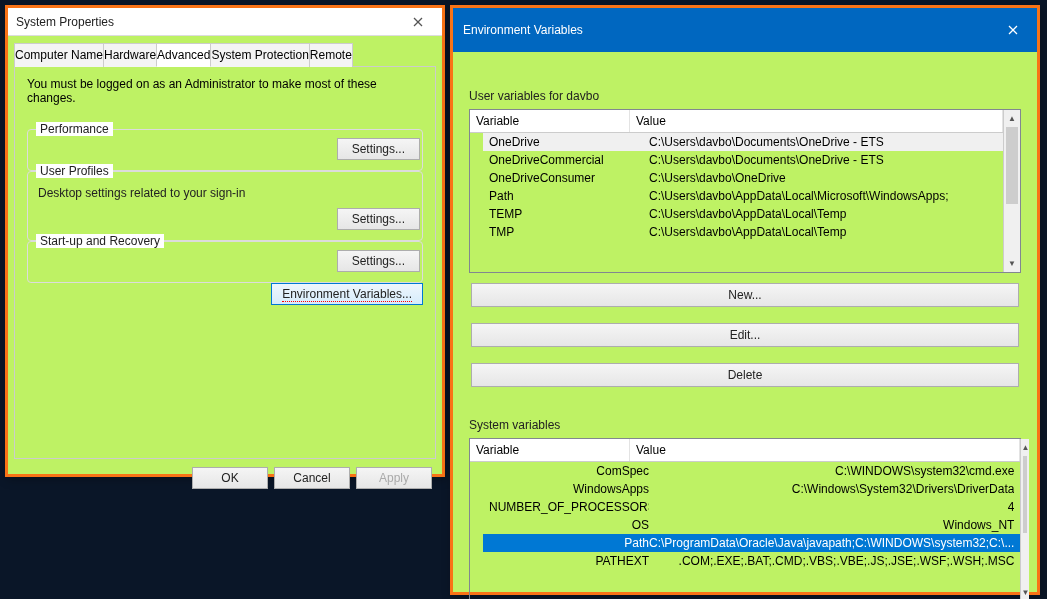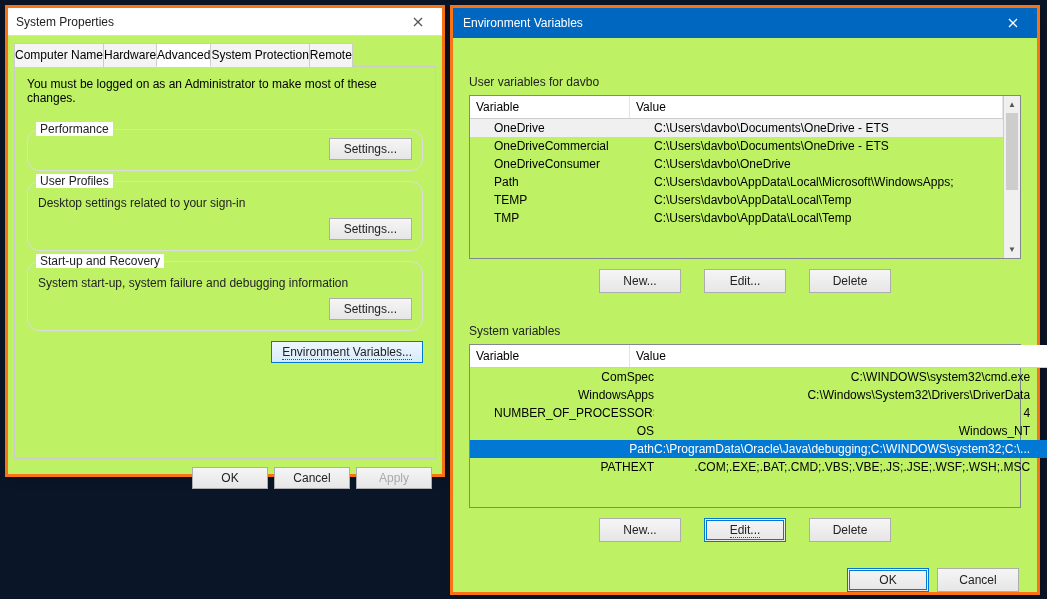--- a/index.html
+++ b/index.html
@@ -14,64 +14,64 @@
 .sysprop .titlebar .close { width: 40px; height: 24px; display:flex;align-items:center;justify-content:center; color:#555; cursor:pointer; }
 
 .sysprop .tabregion { padding: 6px 6px 0 6px; }
 .sysprop .tabs { display:flex; border-bottom:1px solid #ccc; }
 .sysprop .tab { padding: 4px 0; border:1px solid #ccc; border-bottom:none; margin-right:-1px; background:#f4f4f4; cursor:pointer; position:relative; top:1px; }
 .sysprop .tab.active { background:#fff; border-bottom:1px solid #fff; z-index:2; }
 .sysprop .tabbody { border:1px solid #ccc; border-top:none; padding: 10px 12px 14px 12px; position:relative; height: 392px; }
 
 .sysprop .adminmsg { margin-bottom: 24px; }
 
-.groupbox { border:1px solid #dcdcdc; border-radius:12px; padding: 8px 10px 10px 10px; margin-bottom: 10px; position:relative; }
+.groupbox { border:1px solid #dcdcdc; border-radius:4px; padding: 8px 2px 10px 10px; position:relative; }
 .groupbox .gtitle { position:absolute; top:-8px; left:8px; background:#fff; padding:0 4px; color:#222; }
 .groupbox .gdesc { margin: 6px 0 8px 0; color:#222; }
 .groupbox .btnrow { text-align:right; }
 
 .btn { border:1px solid #adadad; background: linear-gradient(#f5f5f5,#e6e6e6); padding: 3px 14px; min-width:72px; cursor:pointer; color:#222; }
 .btn:disabled { color:#aaa; }
 
 .envvar-launch { display:block; margin-left:auto; border:1px solid #0078d4; background:linear-gradient(#eef6fd,#d6ecfb); padding:3px 10px; cursor:pointer; color:#222; }
 .envvar-launch span { border-bottom: 1px dotted red; }
 
 .sysprop .dlgbtns { display:flex; justify-content:flex-end; gap:6px; padding: 8px 10px; }
 .sysprop .dlgbtns .btn { min-width:76px; }
 
 
 .envvar { left: 450px; top: 5px; width: 590px; height: 590px; }
-.envvar .titlebar { height: 30px; background:#0067c0; display:flex; align-items:center; padding:0 4px 0 10px; color:#fff; }
+.envvar .titlebar { height: 44px; background:#0067c0; display:flex; align-items:center; padding:0 4px 0 10px; color:#fff; }
 .envvar .titlebar .title { flex:1; }
 .envvar .titlebar .close { width: 40px; height: 24px; display:flex;align-items:center;justify-content:center; cursor:pointer; color:#fff; }
 
 .envvar .content { padding: 12px 16px 14px 16px; }
 .envvar .sectiontitle { margin: 25px 0 6px 0; color:#222; }
 
 .listbox { border:1px solid #828790; position:relative; display:flex; }
 .listbox .table { flex:1; }
 .listbox .thead { display:flex; border-bottom:1px solid #ccc; background:#fff; }
 .listbox .th { padding:4px 6px; border-right:1px solid #e3e3e3; }
 .listbox .th.var { width: 160px; }
 .listbox .th.val { flex:1; }
 .listbox .tbody { height: 139px; overflow:hidden; }
 .listbox .tbody.tall { height: 139px; text-align: right; }
 
-.listbox .row { display:flex; padding: 2px 24px; cursor:default; }
+.listbox .row { display:flex; padding: 2px 6px; cursor:default;margin-left:13px; }
 .listbox .row .c1 { width:160px; overflow:hidden; white-space:nowrap; text-overflow: clip; }
 .listbox .row .c2 { flex:1; overflow:hidden; white-space:nowrap; text-overflow: ellipsis; }
 .listbox .row.selected { background:#0078d4; color:#fff; }
 .listbox .row.first { background:#f0f0f0; }
 
 .listbox .scrollbar { width:17px; border-left:1px solid #ccc; background:#f0f0f0; display:flex; flex-direction:column; }
 .listbox .scrollbar .arrow { height:17px; display:flex;align-items:center;justify-content:center; color:#555; cursor:pointer; font-size:8px; background:#f0f0f0; }
 .listbox .scrollbar .track { flex:1; position:relative; }
 .listbox .scrollbar .thumb { position:absolute; left:2px; right:2px; top:0; height:60%; background:#cdcdcd; border-radius:0; }
 
-.envvar .btnrow { display:flex; justify-content:center; gap:23px; padding:10px 2px 6px 2px; }
+.envvar .btnrow { display:flex; justify-content:center; gap:16px; padding:10px 2px 6px 2px;flex-direction:column; }
 .envvar .btnrow .btn { min-width:82px; padding:4px 14px; }
 .envvar .btnrow .btn.focus { border:1px solid #0078d4; outline:1px solid #0078d4; outline-offset:-3px; }
 .envvar .btnrow .btn.focus span { border-bottom:1px dotted red; }
 
 .envvar .mainbtns { display:flex; justify-content:flex-end; gap:8px; margin-top:20px; padding:0 2px; }
 .envvar .mainbtns .btn { min-width:82px; padding:4px 14px; }
 .envvar .mainbtns .btn.default { border:1px solid #0078d4; outline:1px solid #0078d4; outline-offset:-3px; }
 
 svg.x-icon { width:10px; height:10px; }
 svg.x-icon line { stroke: currentColor; stroke-width:1.2; }
@@ -106,21 +106,20 @@
       </div>
 
       <div class="groupbox">
         <span class="gtitle">User Profiles</span>
         <div class="gdesc">Desktop settings related to your sign-in</div>
         <div class="btnrow"><button class="btn">Settings...</button></div>
       </div>
 
       <div class="groupbox">
         <span class="gtitle">Start-up and Recovery</span>
-        <div class="gdesc">System start-up, system failure and debugging information</div>
         <div class="btnrow"><button class="btn">Settings...</button></div>
       </div>
 
       <button class="envvar-launch"><span>Environment Variables...</span></button>
     </div>
   </div>
   <div class="dlgbtns">
     <button class="btn">OK</button>
     <button class="btn">Cancel</button>
     <button class="btn" disabled="">Apply</button>
@@ -206,21 +205,21 @@
             <div class="row">
               <div class="c1">NUMBER_OF_PROCESSORS</div>
               <div class="c2">4</div>
             </div>
             <div class="row">
               <div class="c1">OS</div>
               <div class="c2">Windows_NT</div>
             </div>
             <div class="row selected">
               <div class="c1">Path</div>
-              <div class="c2">C:\ProgramData\Oracle\Java\debugging;C:\WINDOWS\system32;C:\...</div>
+              <div class="c2">C:\ProgramData\Oracle\Java\javapath;C:\WINDOWS\system32;C:\...</div>
             </div>
             <div class="row">
               <div class="c1">PATHEXT</div>
               <div class="c2">.COM;.EXE;.BAT;.CMD;.VBS;.VBE;.JS;.JSE;.WSF;.WSH;.MSC</div>
             </div>
           </div>
       </div>
       <div class="scrollbar">
         <div class="arrow">▲</div>
         <div class="track">

